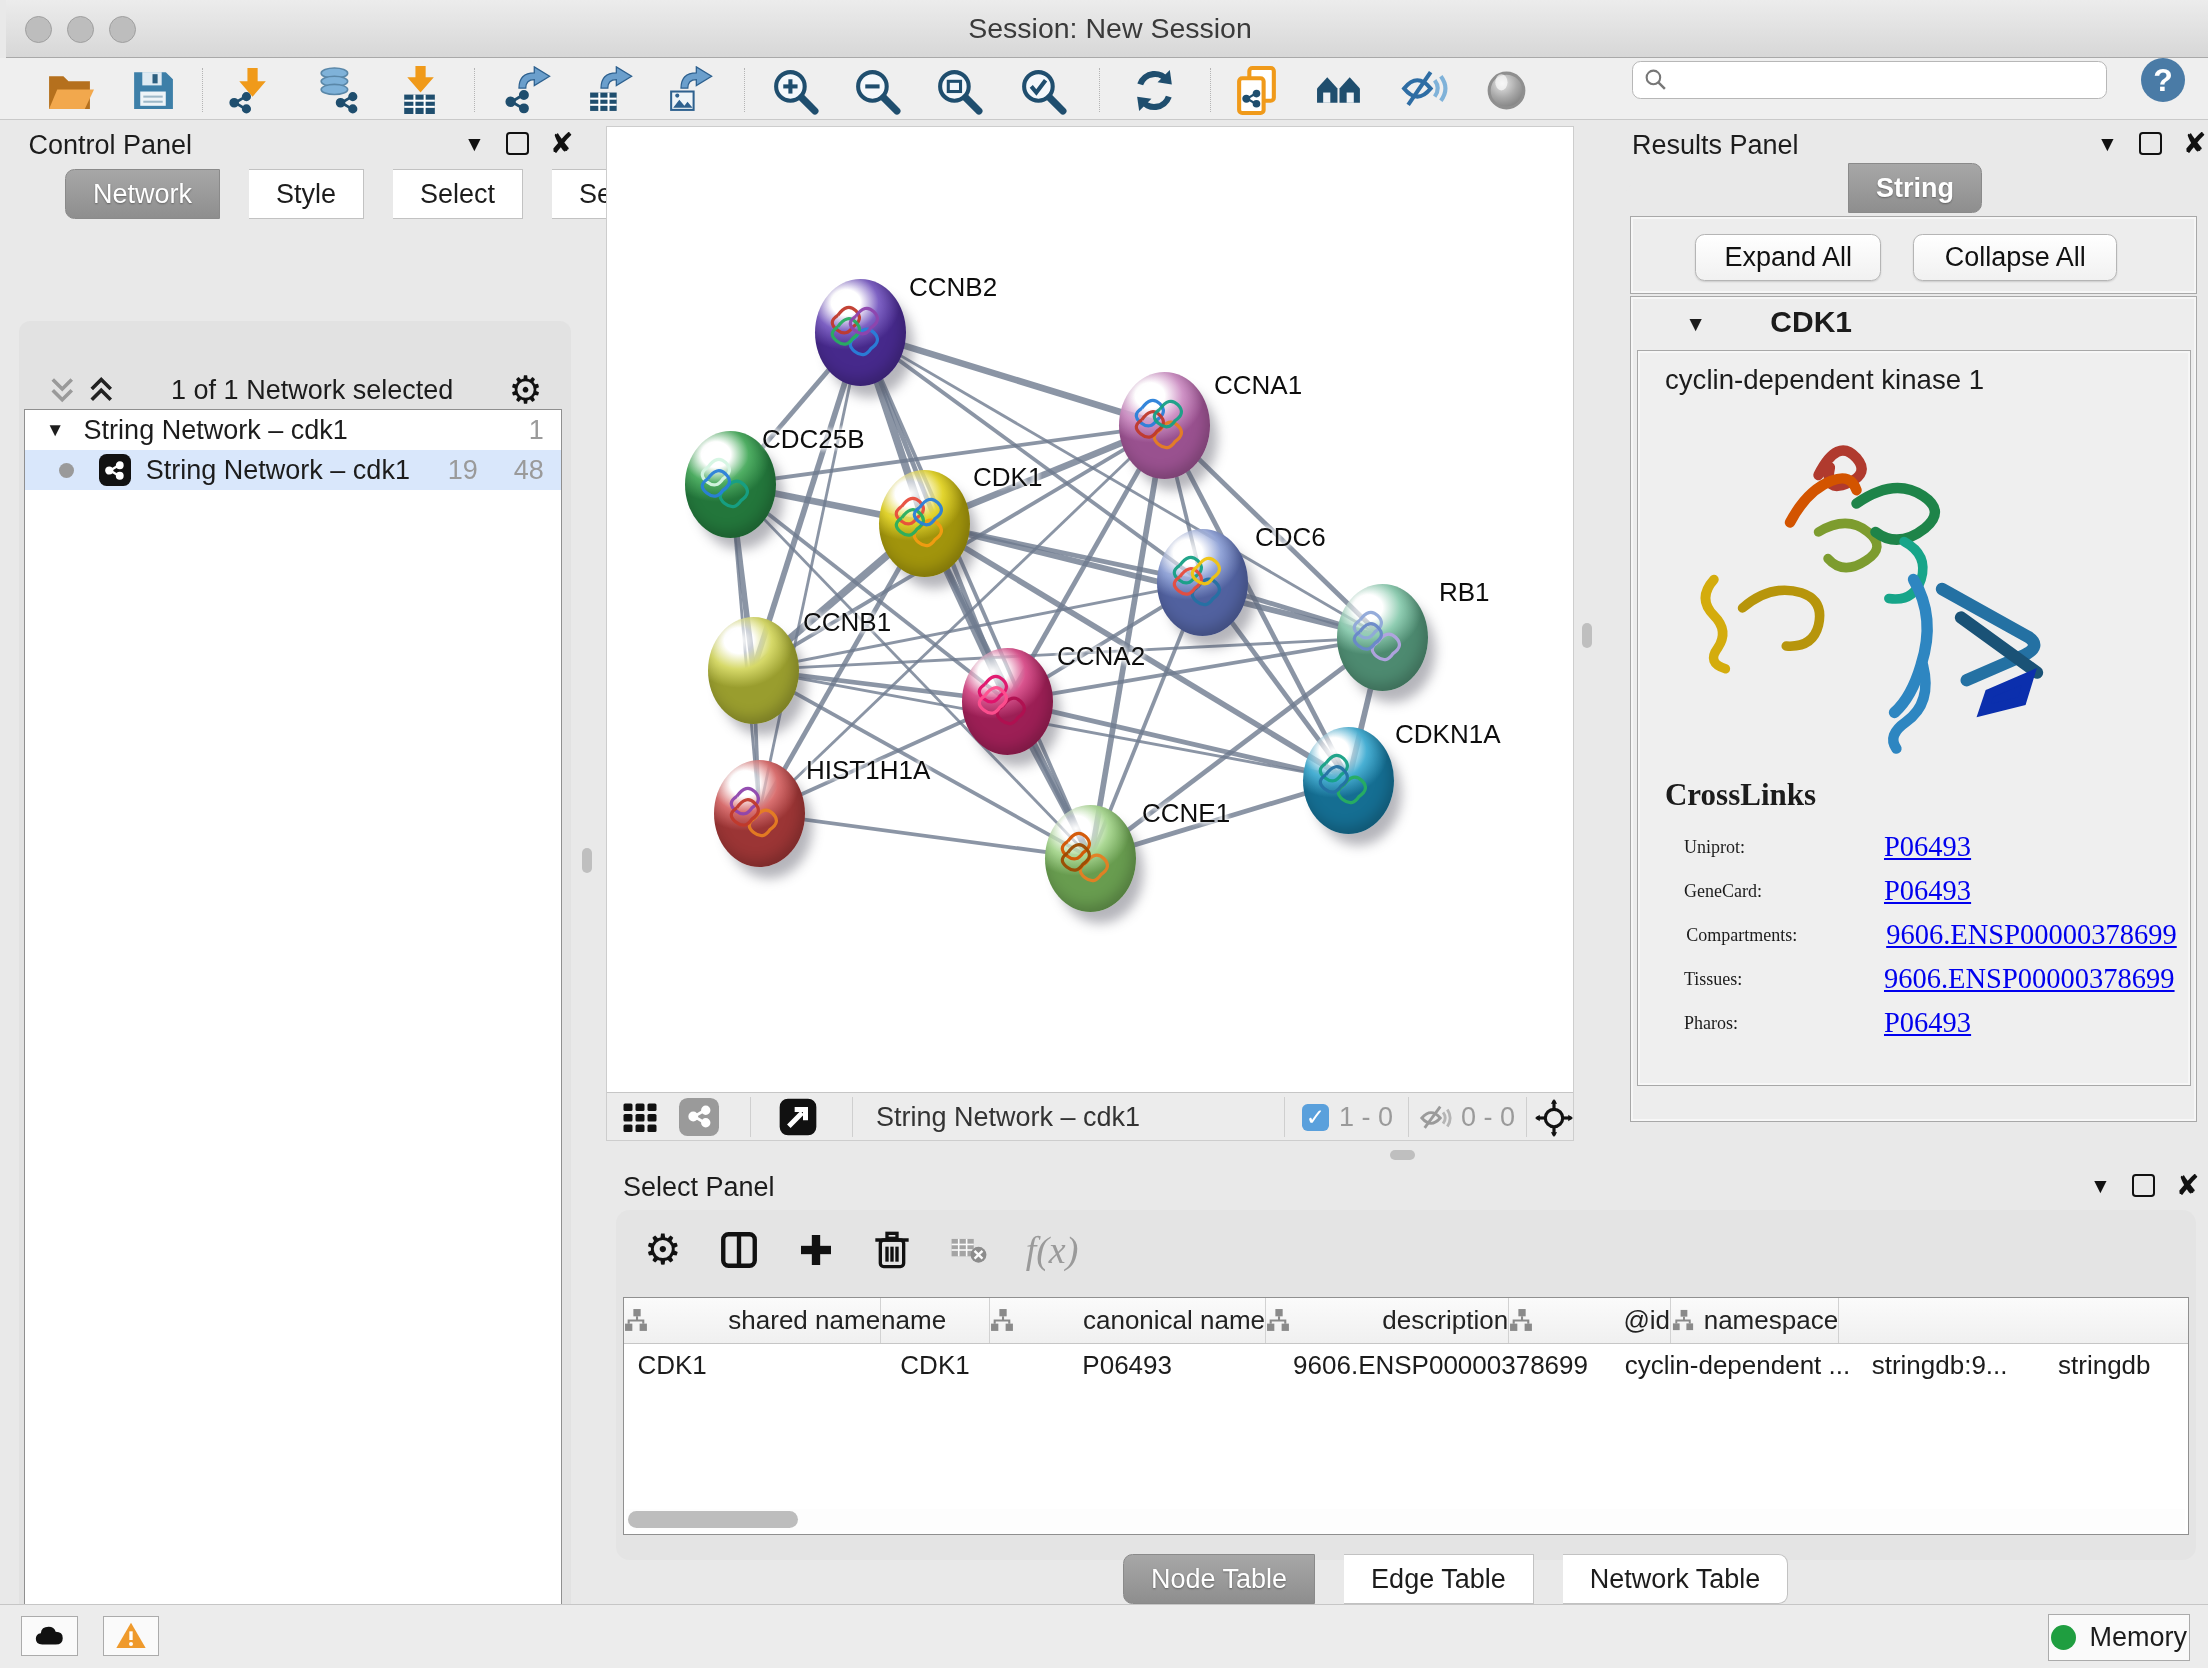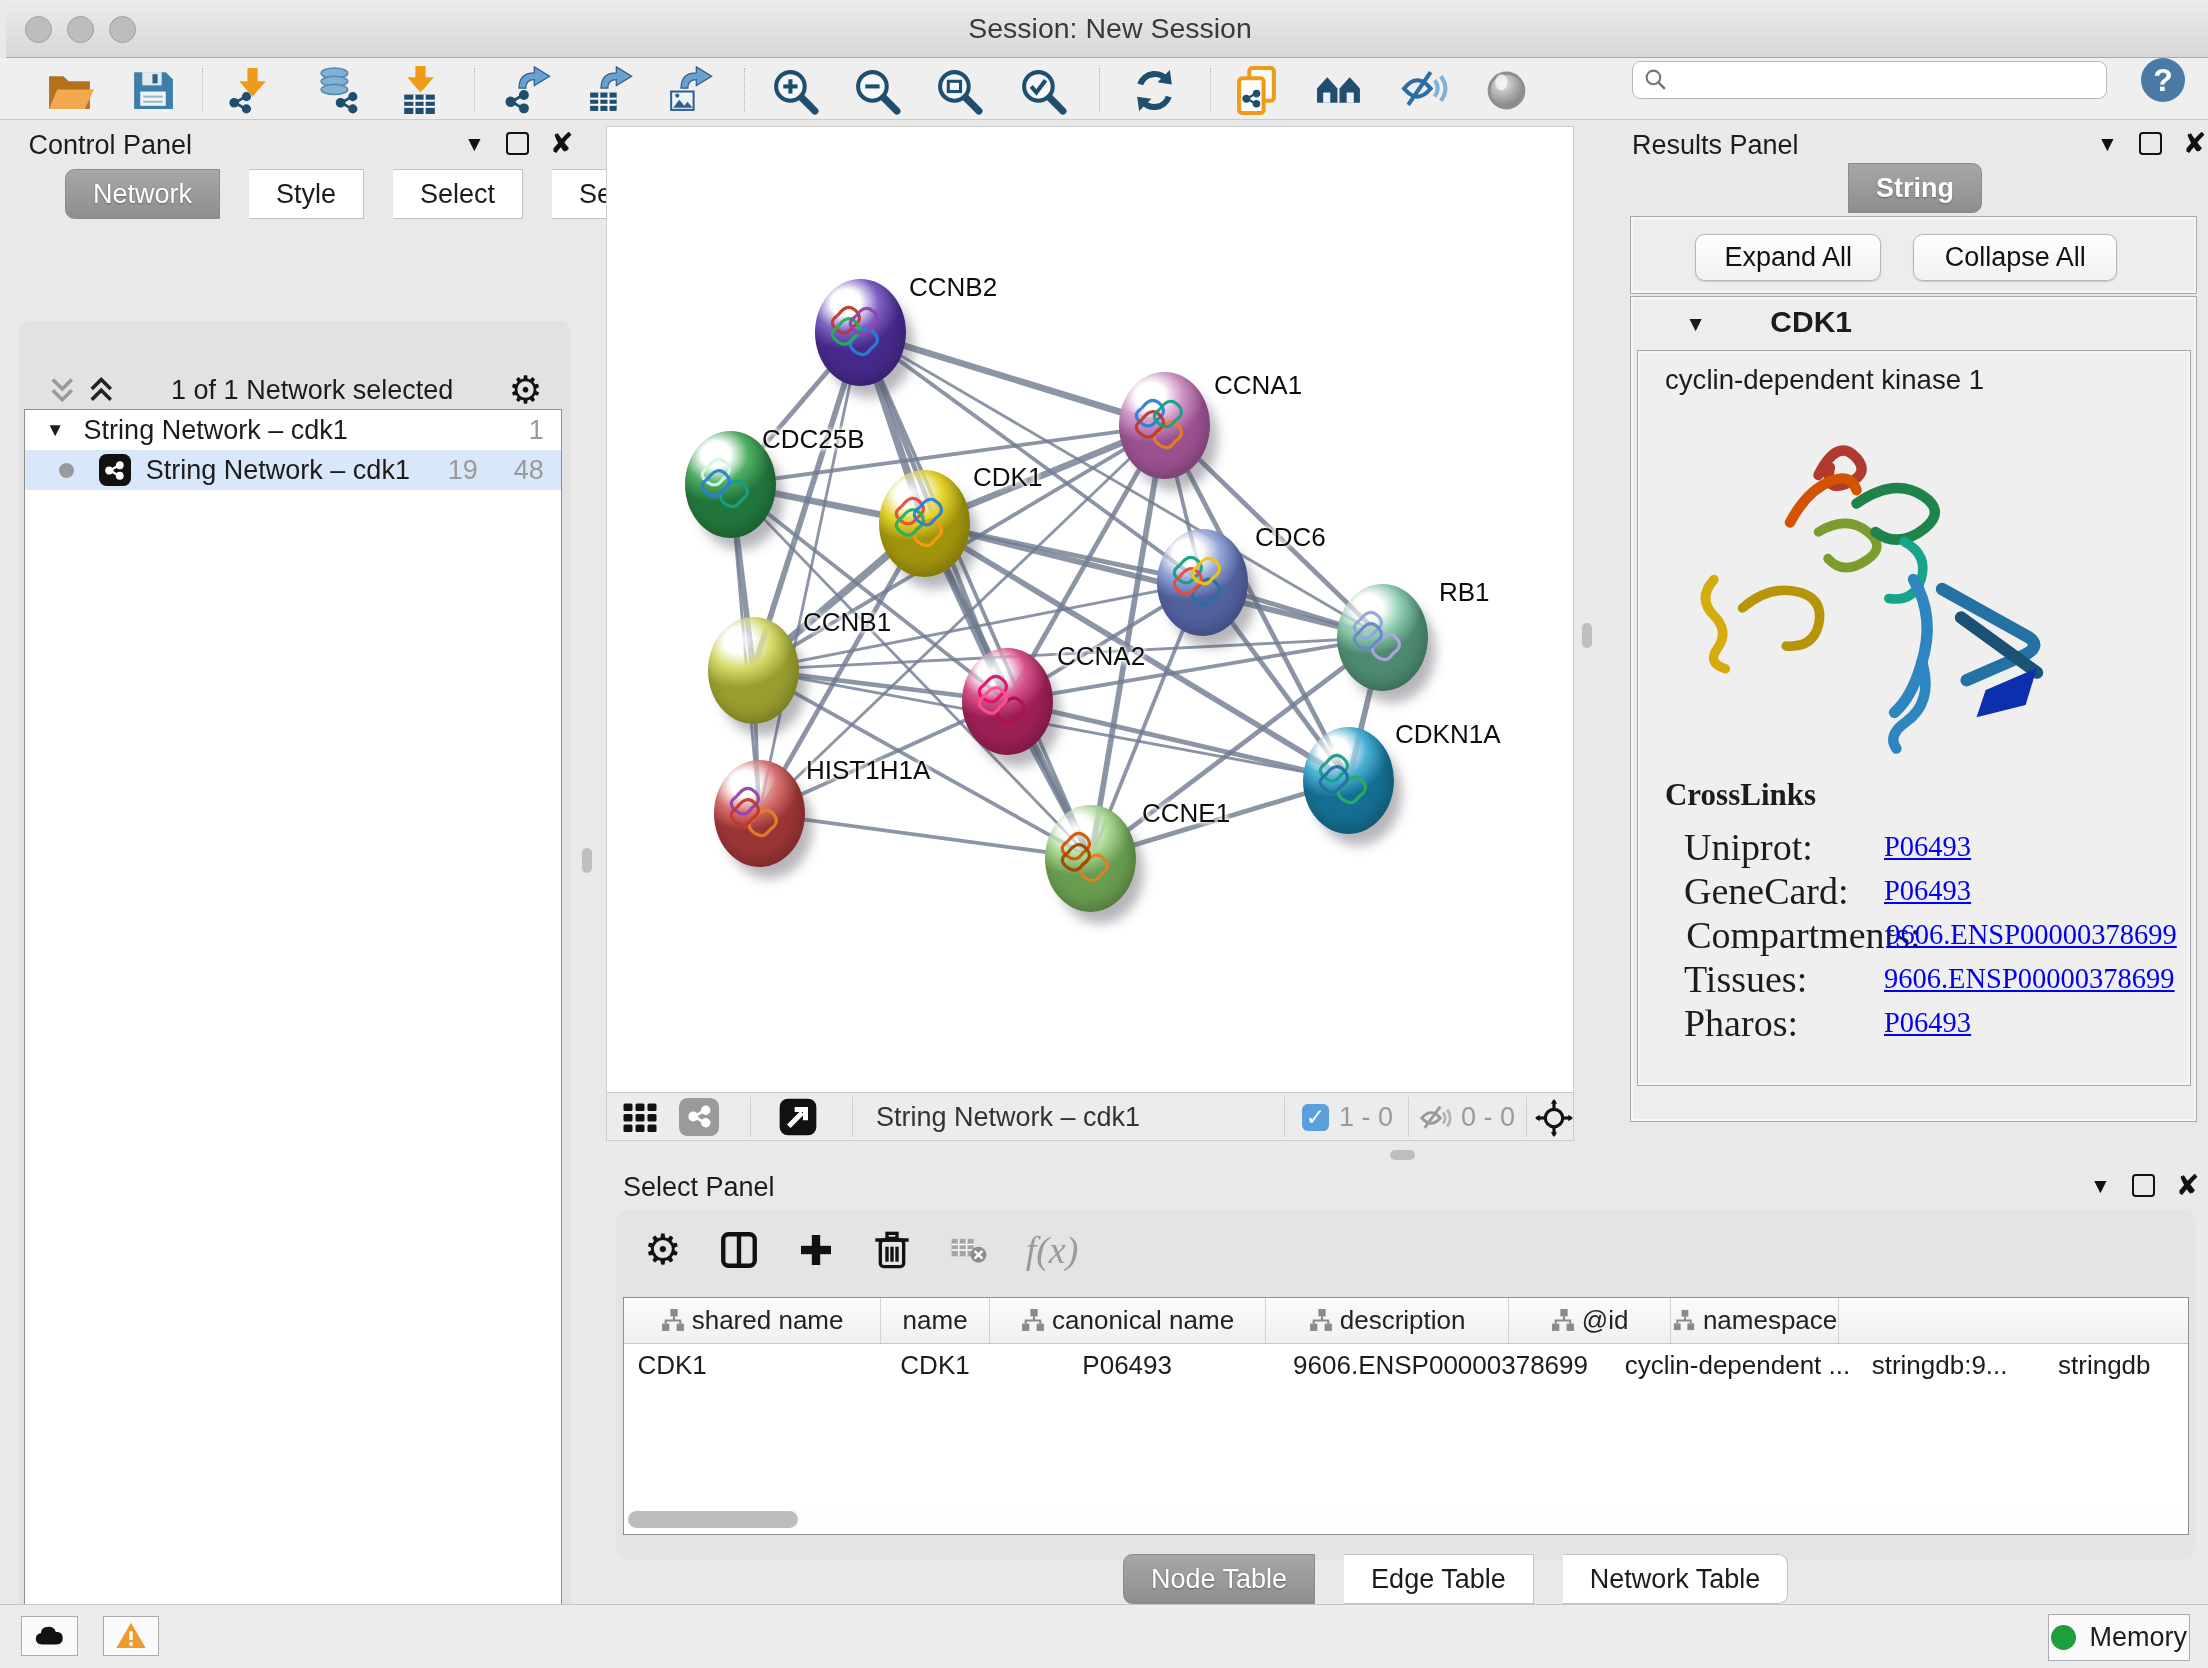--- a/index.html
+++ b/index.html
@@ -45,28 +45,28 @@
   .cs-text{position:absolute;top:0;height:48px;line-height:48px;font-size:27px;color:#333;}
   .cs-gray{color:#9a9a9a;}
   .checkbox{position:absolute;width:27px;height:27px;background:#5aa0dc;border-radius:5.7px;color:#fff;font-size:23px;line-height:27px;text-align:center;top:10.5px;}
   .splitdot{position:absolute;background:#bfbfbf;border-radius:11.4px;}
   
   .rpanel{position:absolute;left:1617px;top:126px;width:592px;height:1477px;}
   .rbox{position:absolute;background:#ededed;border:1px solid #a8a8a8;box-shadow:inset 0 0 0 1.9px #f7f7f7;}
   .btn{background:linear-gradient(#ffffff,#f1f1f1);border:1px solid #b5b5b5;border-radius:9.5px;font-size:27px;color:#111;display:flex;align-items:center;justify-content:center;box-shadow:0 1px 1.9px rgba(0,0,0,.15);}
   .serif{font-family:"Liberation Serif","DejaVu Serif",serif;}
   .xlink{color:#0000ee;text-decoration:underline;font-size:28.5px;}
-  .xlabel{font-size:38px;color:#1c1c1c;}
+  .xlabel{font-size:18px;color:#1c1c1c;}
   
   .tpanel{position:absolute;left:606px;top:1170px;width:1603px;height:434px;}
   .tbox{position:absolute;left:9.5px;top:40px;width:1580px;height:350px;background:#e4e4e4;border-radius:13.3px;}
   .ttoolrow{position:absolute;left:28.5px;top:13.3px;height:53px;display:flex;align-items:center;gap:36px;}
   .ttable{position:absolute;left:7.6px;top:87px;width:1566px;height:238px;background:#fff;border:1.9px solid #909090;box-sizing:border-box;overflow:hidden;}
   .thead{display:flex;height:45px;background:linear-gradient(#fbfbfb,#f0f0f0);border-bottom:1px solid #c6c6c6;}
-  .th{display:flex;align-items:center;justify-content:center;gap:6px;font-size:26px;color:#222;border-right:1px solid #d2d2d2;box-sizing:border-box;overflow:hidden;white-space:nowrap;}
+  .th{display:flex;align-items:center;justify-content:space-between;gap:6px;font-size:26px;color:#222;border-right:1px solid #d2d2d2;box-sizing:border-box;overflow:hidden;white-space:nowrap;}
   .trow{display:flex;height:42px;}
   .td{font-size:26px;display:flex;align-items:center;justify-content:center;overflow:hidden;white-space:nowrap;box-sizing:border-box;}
   .hscroll{position:absolute;left:1.9px;bottom:3.8px;width:1559px;height:21px;background:#fdfdfd;}
   .hthumb{position:absolute;left:1.9px;top:1.9px;width:170px;height:17px;background:#bdbdbd;border-radius:9.5px;}
   
   .statusbar{position:absolute;left:0;top:1604px;width:2208px;height:65px;background:#ececec;border-top:1px solid #c6c6c6;}
   .sq-btn{position:absolute;border:1.9px solid #ababab;background:#fafafa;display:flex;align-items:center;justify-content:center;}
   .membtn{position:absolute;left:2048px;top:8.6px;width:140px;height:45px;border:1.9px solid #ababab;background:#fafafa;display:flex;align-items:center;justify-content:center;gap:13.3px;font-size:27px;}
   .greendot{width:25px;height:25px;border-radius:50%;background:#1f9e40;}
   .gearchar{font-size:38px;line-height:38px;color:#111;}

